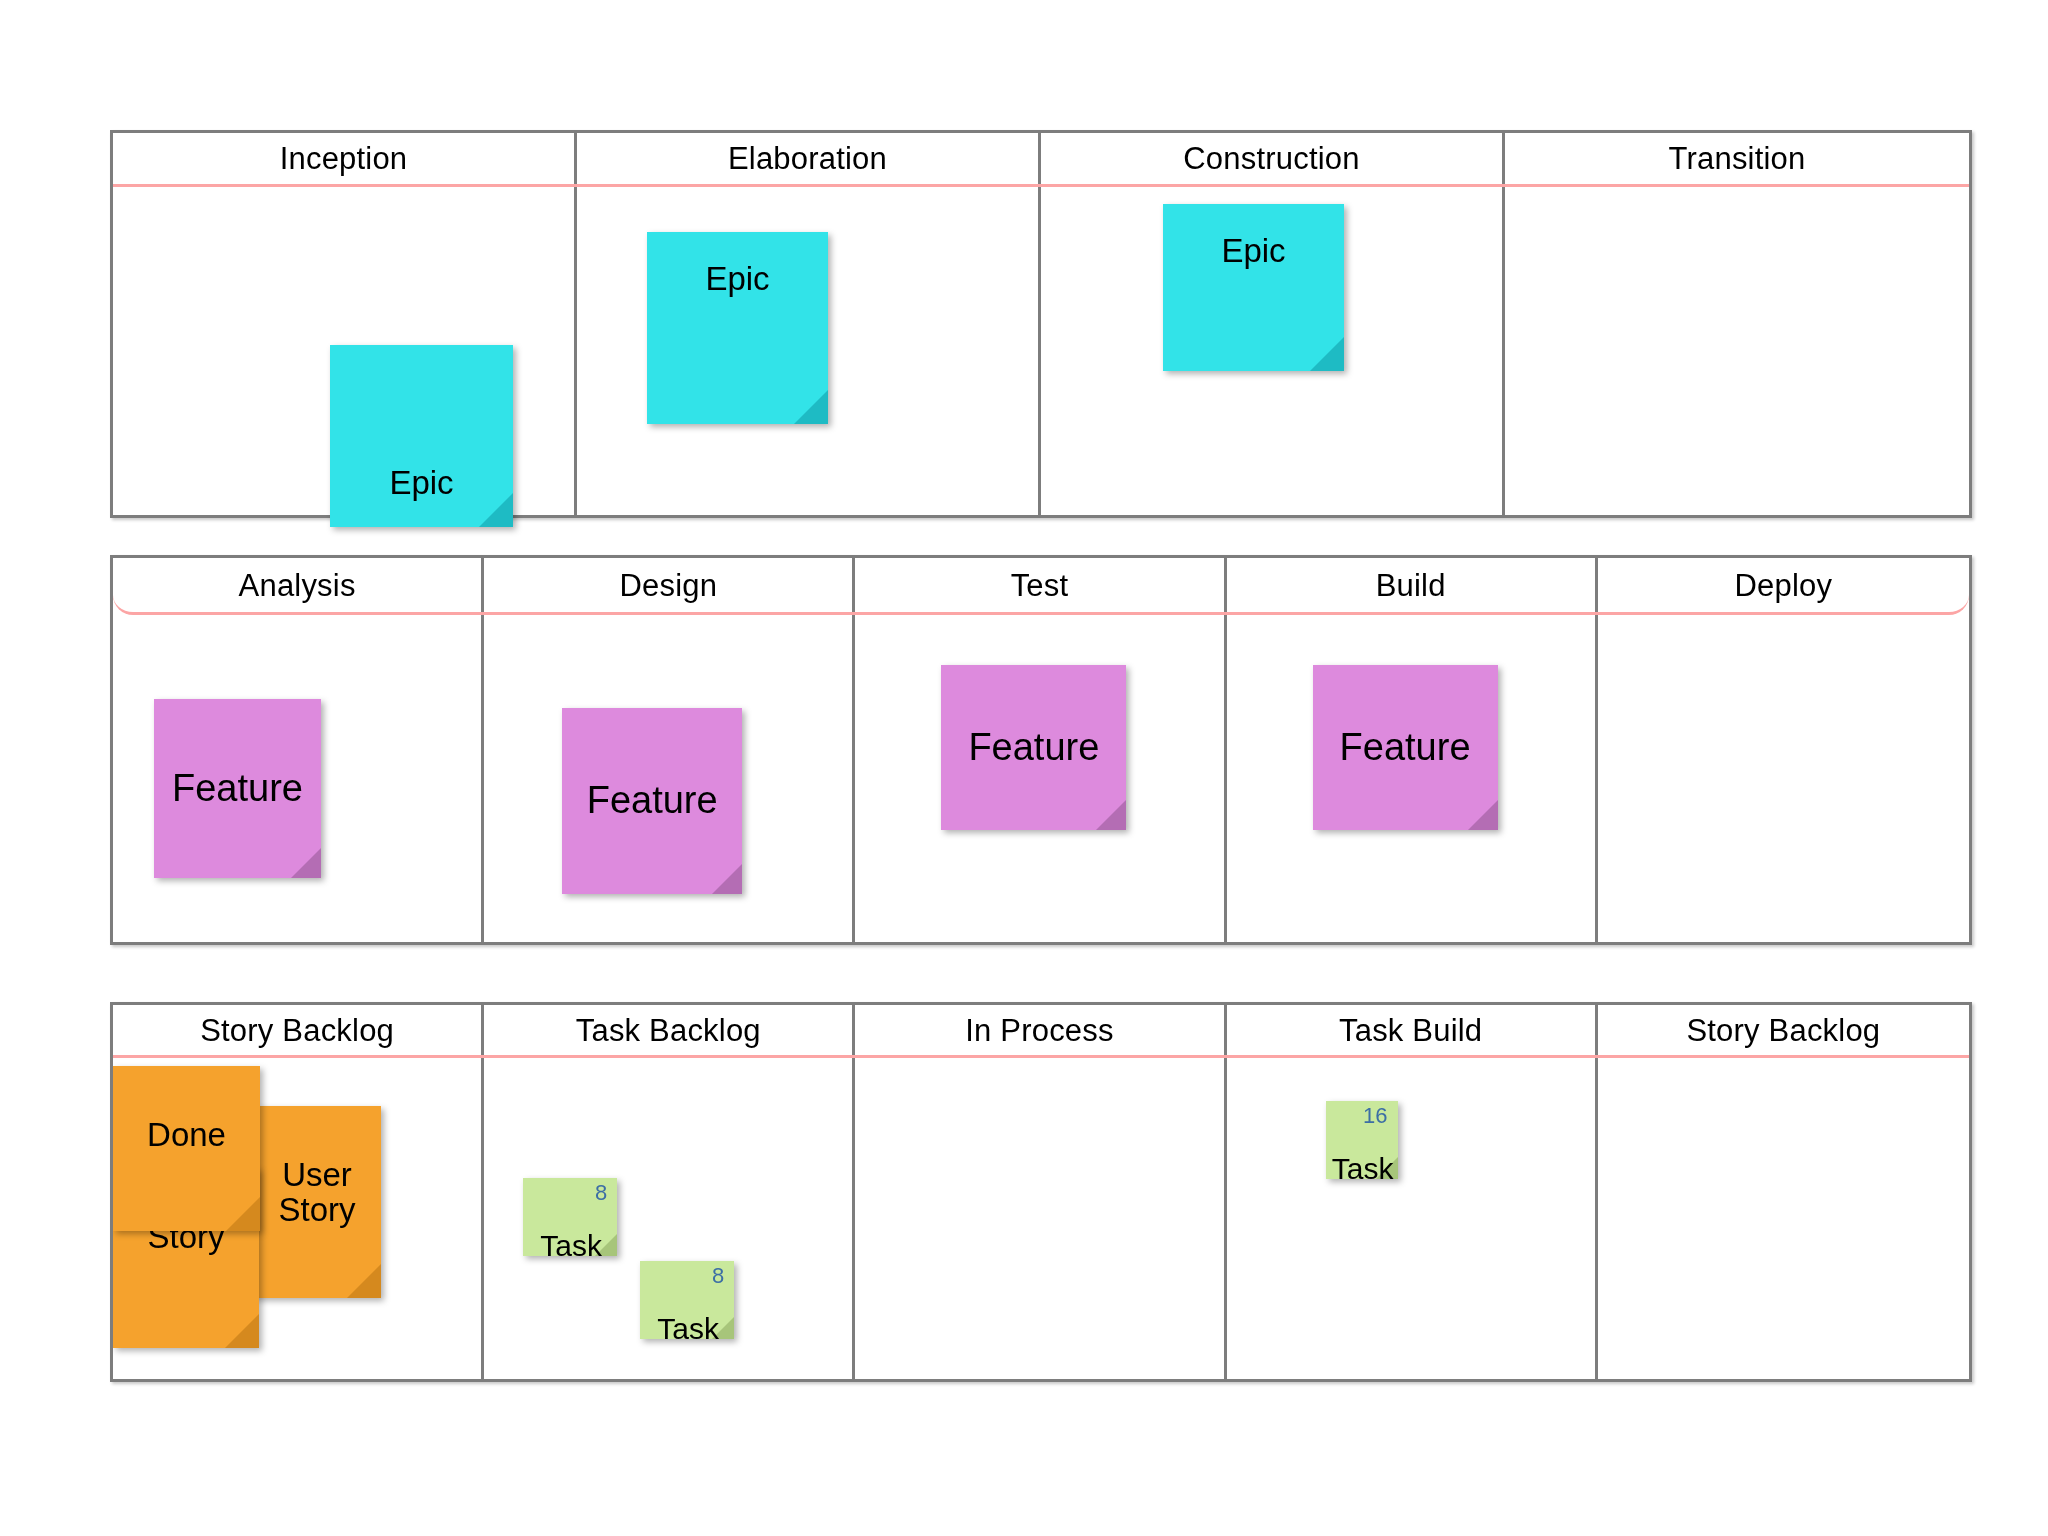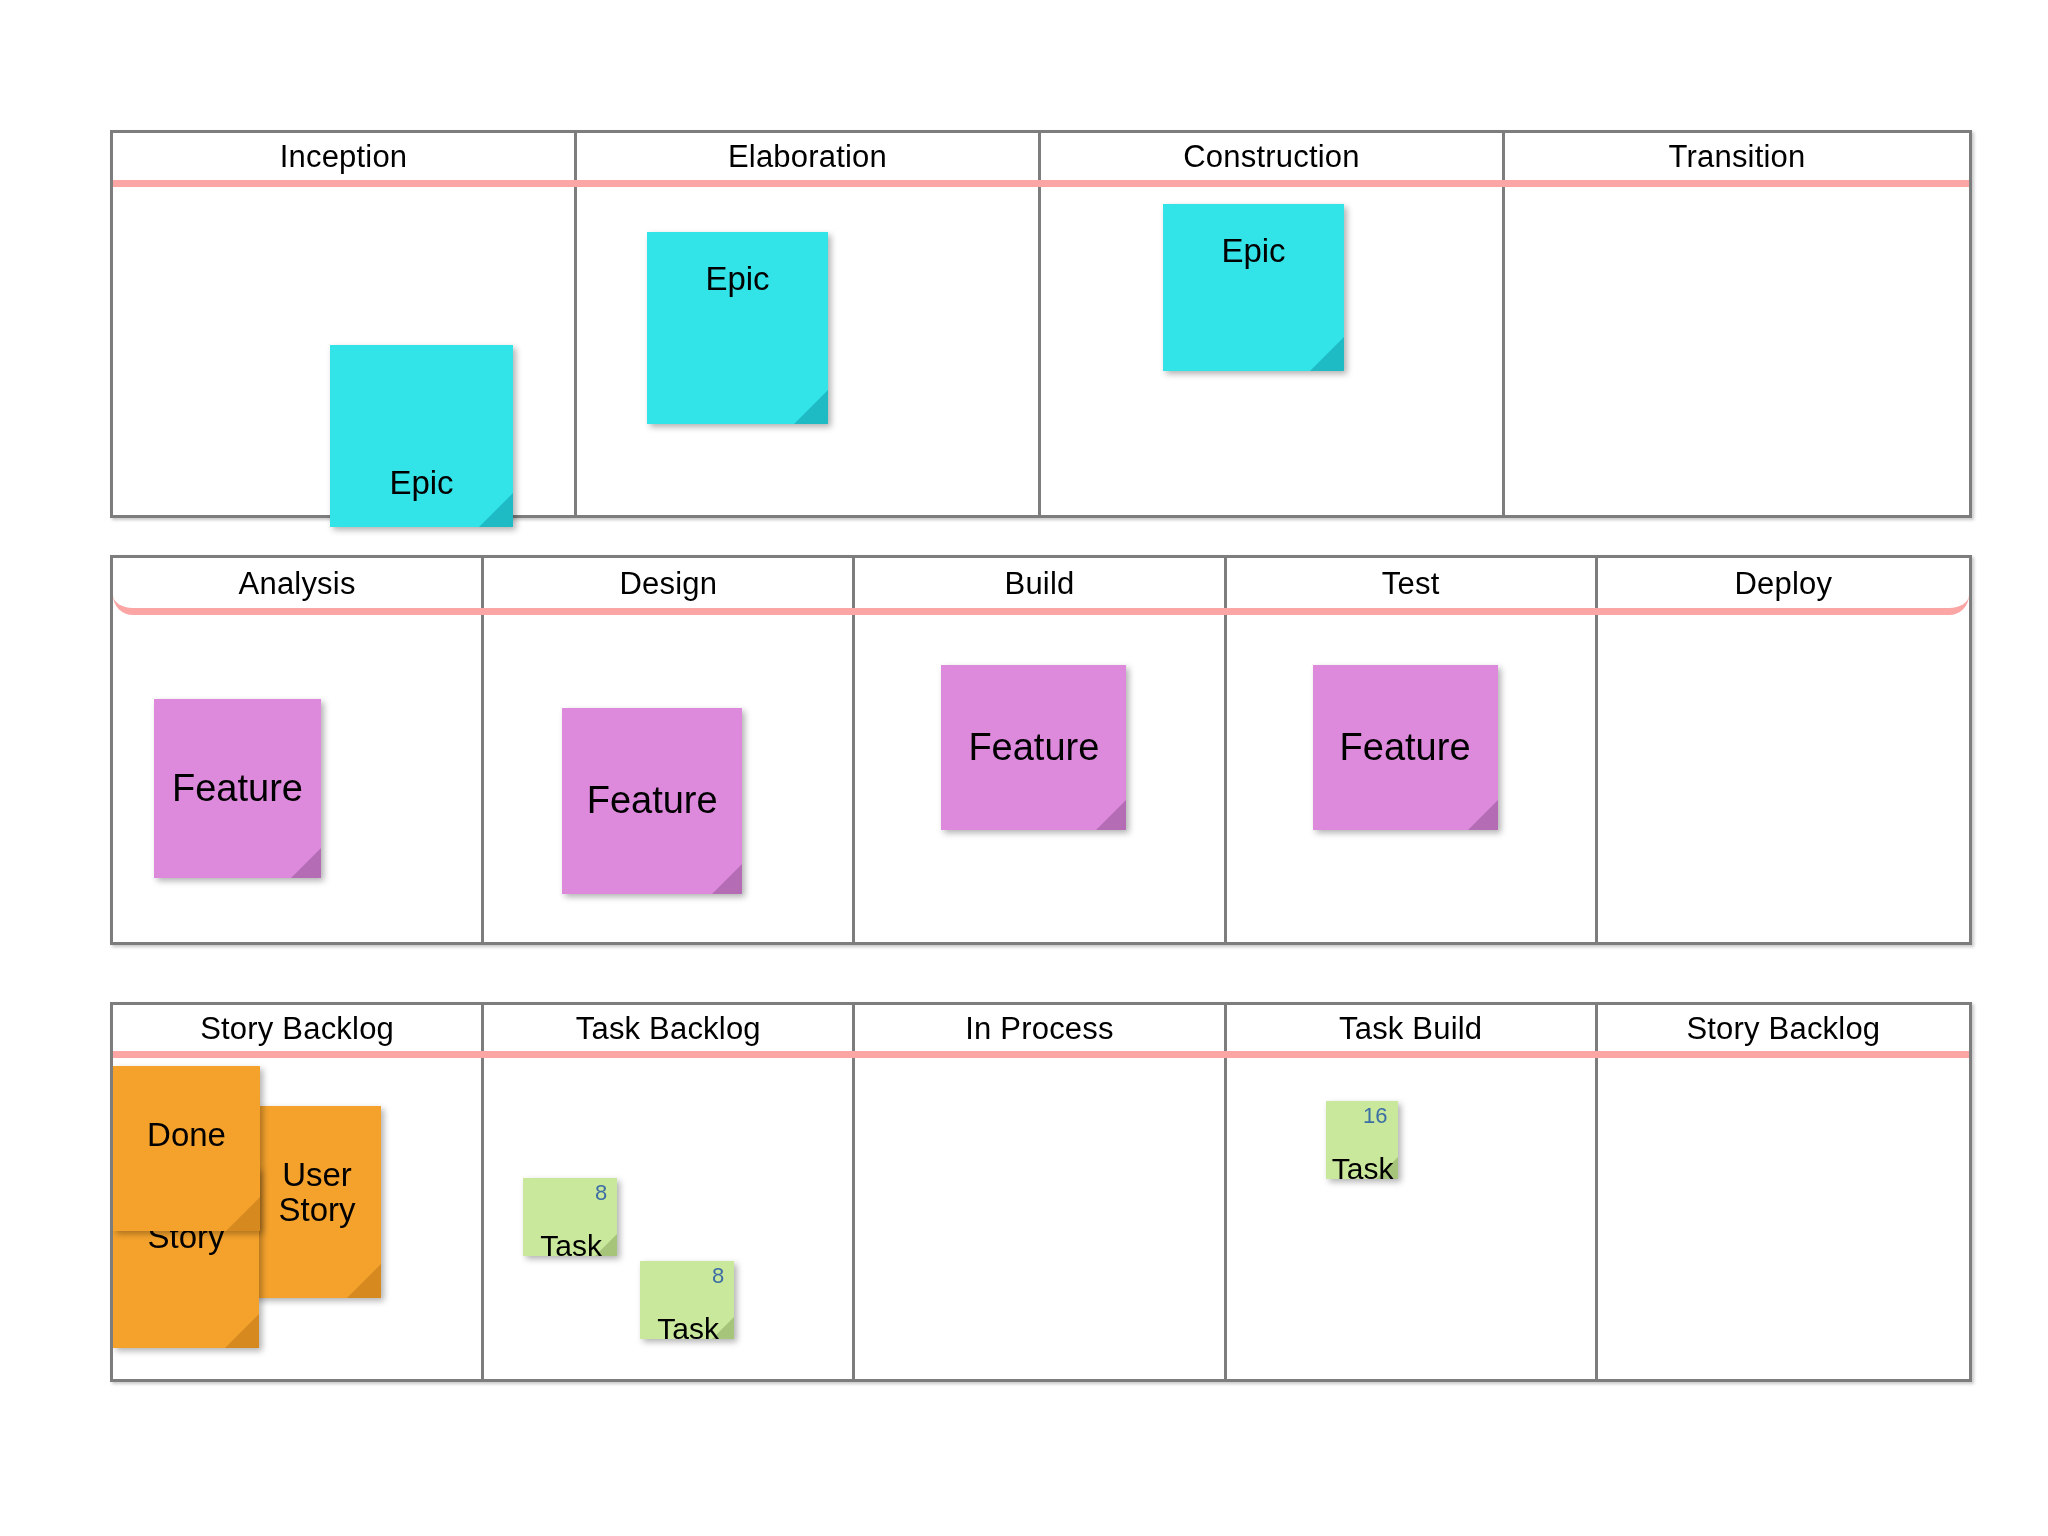--- a/index.html
+++ b/index.html
@@ -20,21 +20,21 @@
     position: absolute;
     box-sizing: border-box;
     background: #ffffff;
     border: 3px solid #7d7d7d;
     box-shadow: 2px 2px 3px rgba(0,0,0,0.22);
   }
   .board-header {
     display: flex;
     box-sizing: border-box;
     width: 100%;
-    border-bottom: 7px solid #fca5a5;
+    border-bottom: 3px solid #fca5a5;
     background: #ffffff;
   }
   .board-body {
     display: flex;
     box-sizing: border-box;
     width: 100%;
     flex: 1 1 auto;
     position: relative;
   }
   .board-inner {
@@ -185,24 +185,24 @@
 <div class="board" style="left:110px; top:555px; width:1862px; height:390px;">
   <div class="board-inner">
     <div class="board-header" style="height:57px;border-radius:20px;">
       <div class="col-head" style="width:20%;">
           <span>Analysis</span>
         </div>
       <div class="col-head" style="width:20%;">
           <span>Design</span>
         </div>
       <div class="col-head" style="width:20%;">
+          <span>Test</span>
+        </div>
+      <div class="col-head" style="width:20%;">
           <span>Build</span>
-        </div>
-      <div class="col-head" style="width:20%;">
-          <span>Test</span>
         </div>
       <div class="col-head" style="width:20%;">
           <span>Deploy</span>
         </div>
     </div>
     <div class="board-body">
       <div class="col-cell" style="width:20%;">
         <div class="note note-purple note-feature al-center" style="left:41px; top:84px; width:167px; height:179px;">
           <span class="note-label">Feature</span>
         </div>

